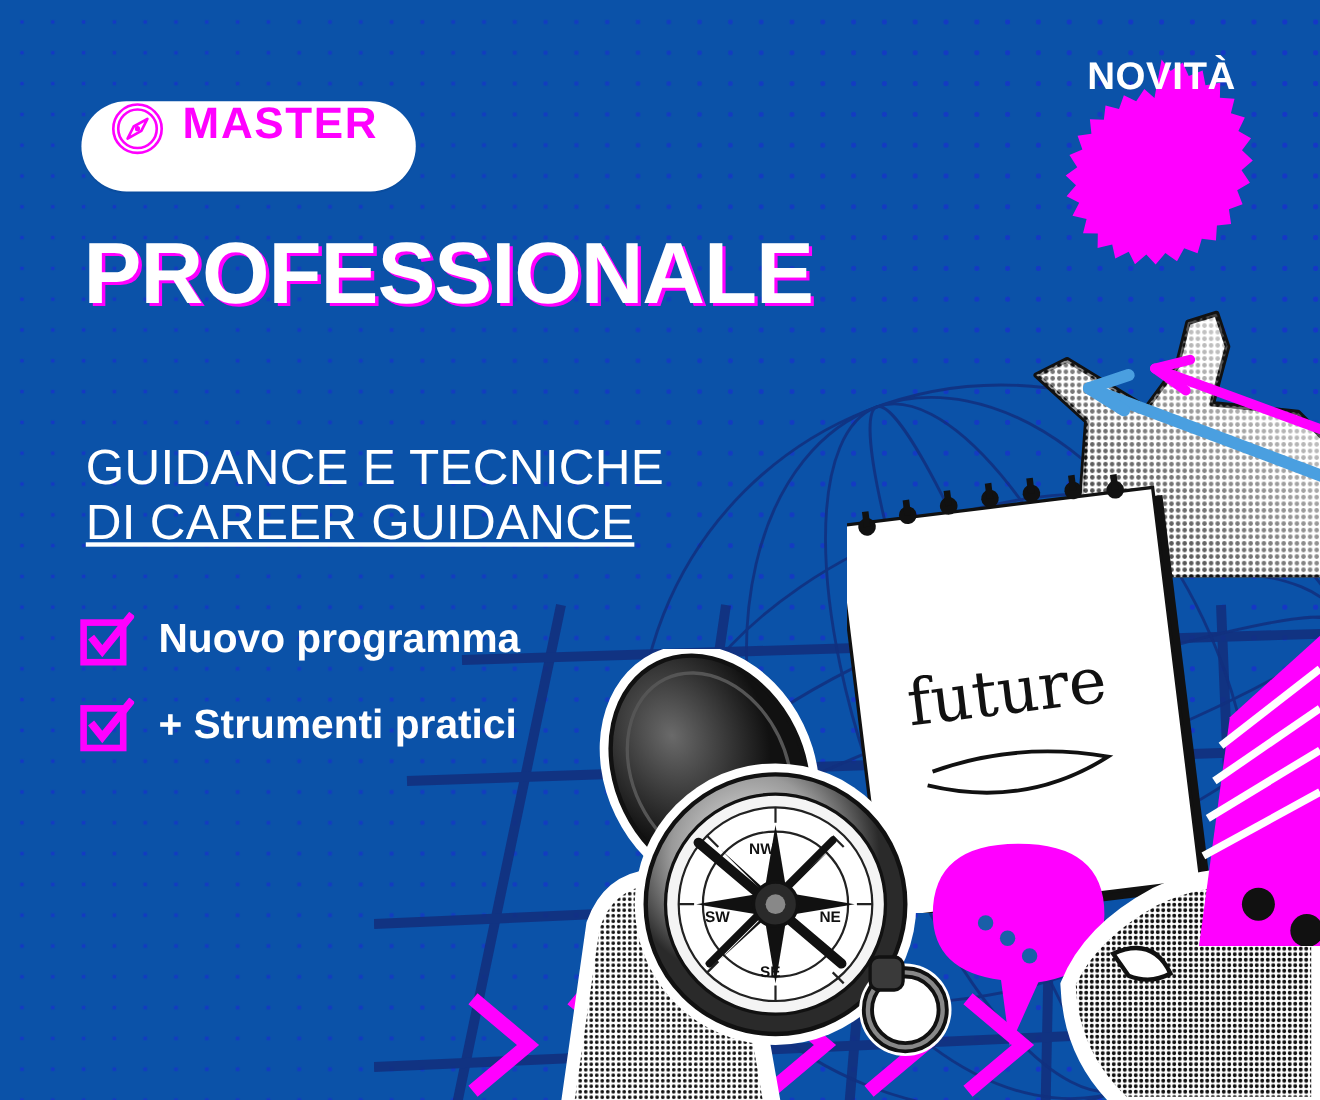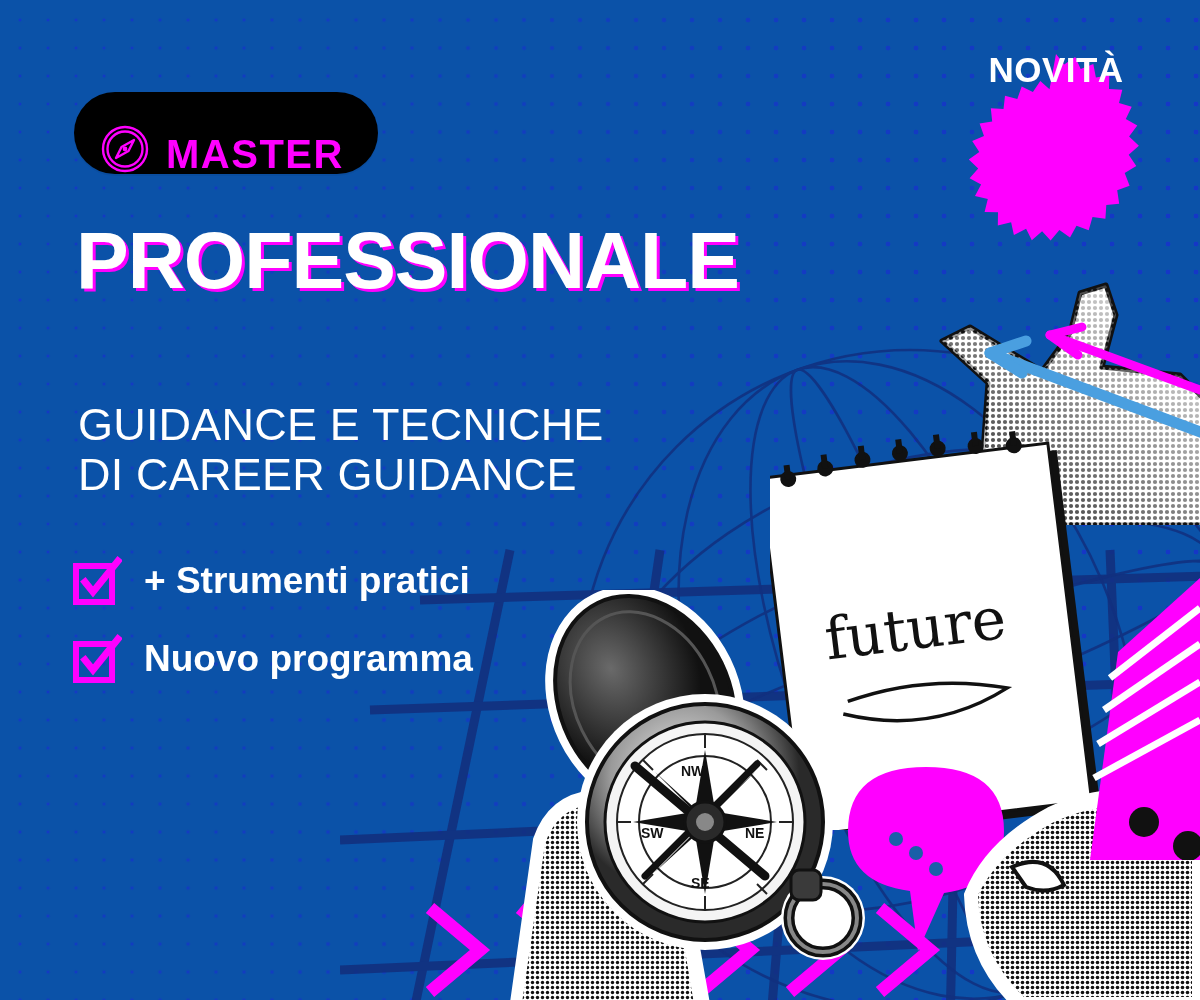--- a/index.html
+++ b/index.html
@@ -27,22 +27,22 @@
     -webkit-mask-image:linear-gradient(100deg, rgba(0,0,0,1) 0%, rgba(0,0,0,.55) 45%, rgba(0,0,0,0) 70%);
             mask-image:linear-gradient(100deg, rgba(0,0,0,1) 0%, rgba(0,0,0,.55) 45%, rgba(0,0,0,0) 70%);
   }
 
   .bg-grid{position:absolute;right:-40px;bottom:-30px;width:900px;height:620px;opacity:.95;}
   .bg-globe{position:absolute;left:560px;top:330px;width:700px;height:700px;opacity:.95;}
 
   
   .master-badge{
     position:absolute;left:74px;top:92px;height:82px;
-    display:flex;align-items:flex-end;gap:16px;
-    background:#000000;border-radius:44px;padding:0 34px 0 26px;
+    display:flex;align-items:flex-start;gap:16px;
+    background:#ffffff;border-radius:44px;padding:0 34px 0 26px;
     box-shadow:0 2px 0 rgba(0,0,0,.05);
   }
   .master-badge .compass{width:50px;height:50px;flex:none;}
   .master-badge .label{
     color:#ff00ff;font-size:40px;font-weight:bold;letter-spacing:1.5px;line-height:1;
   }
 
   .novita{
     position:absolute;left:948px;top:48px;width:216px;height:216px;
     display:flex;align-items:flex-start;justify-content:center;
@@ -53,28 +53,28 @@
     transform:translateY(2px);
   }
 
   
   .headline{
     position:absolute;left:76px;top:211px;width:760px;
     color:#ffffff;font-size:79px;font-weight:bold;line-height:.93;
     letter-spacing:-1px;
     text-shadow:3px 3px 0 #ff00ff;
   }
-  .headline .l2{display:block;margin-top:13px;}
+  .headline .l2{display:block;}
 
   .subtitle{
     position:absolute;left:78px;top:400px;width:640px;
     color:#ffffff;font-size:45px;font-weight:500;line-height:1.12;
     letter-spacing:.2px;
   }
-  .subtitle .l2{display:block;}
+  .subtitle .l2{display:block;text-decoration:underline;}
 
   
   .checklist{position:absolute;left:72px;top:548px;}
   .check-row{display:flex;align-items:center;gap:22px;height:66px;margin-bottom:12px;}
   .check-box{width:50px;height:50px;flex:none;position:relative;}
   .check-row .ctext{
     color:#ffffff;font-size:37px;font-weight:bold;letter-spacing:0;white-space:nowrap;
   }
 
   
@@ -150,28 +150,28 @@
     <span>GUIDANCE E TECNICHE</span>
     <span class="l2">DI CAREER GUIDANCE</span>
   </div>
 
   <div class="checklist">
     <div class="check-row">
       <svg class="check-box" viewBox="0 0 50 50">
         <rect x="4" y="10" width="36" height="36" fill="none" stroke="#ff00ff" stroke-width="6"></rect>
         <path d="M13 26 L21 36 L46 5" fill="none" stroke="#ff00ff" stroke-width="7" stroke-linecap="square"></path>
       </svg>
-      <span class="ctext">+ Strumenti pratici</span>
+      <span class="ctext">Nuovo programma</span>
     </div>
     <div class="check-row">
       <svg class="check-box" viewBox="0 0 50 50">
         <rect x="4" y="10" width="36" height="36" fill="none" stroke="#ff00ff" stroke-width="6"></rect>
         <path d="M13 26 L21 36 L46 5" fill="none" stroke="#ff00ff" stroke-width="7" stroke-linecap="square"></path>
       </svg>
-      <span class="ctext">Nuovo programma</span>
+      <span class="ctext">+ Strumenti pratici</span>
     </div>
   </div>
 
   <div class="art">
 
     <svg class="chevrons" viewBox="0 0 560 110">
       <g fill="none" stroke="#ff00ff" stroke-width="13">
         <path d="M10 18 L60 60 L10 102"></path>
         <path d="M100 18 L150 60 L100 102"></path>
         <path d="M190 18 L240 60 L190 102"></path>

